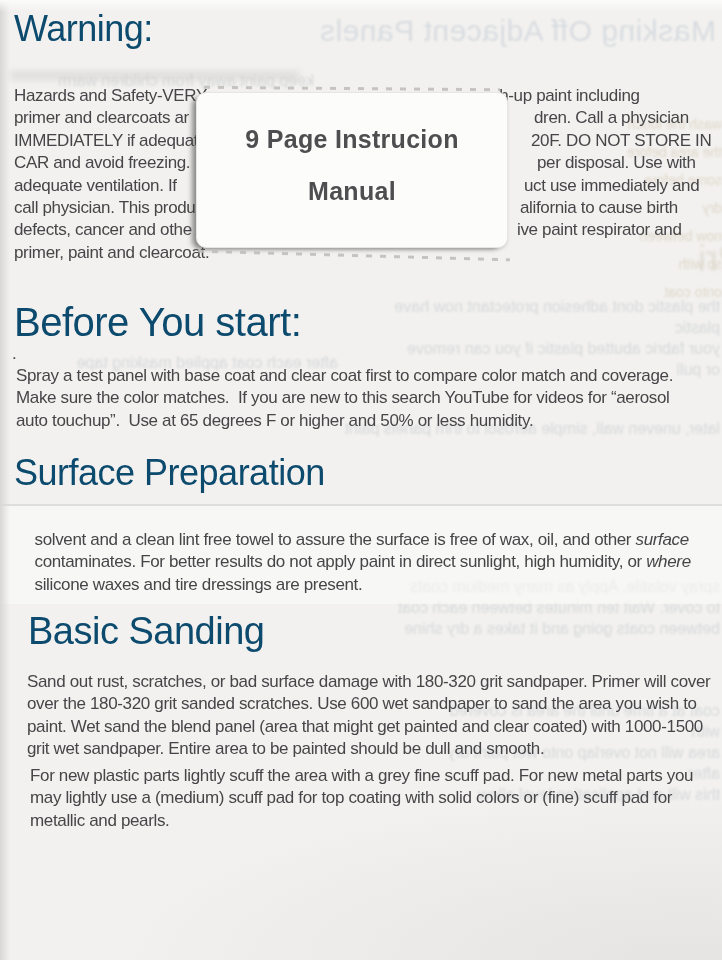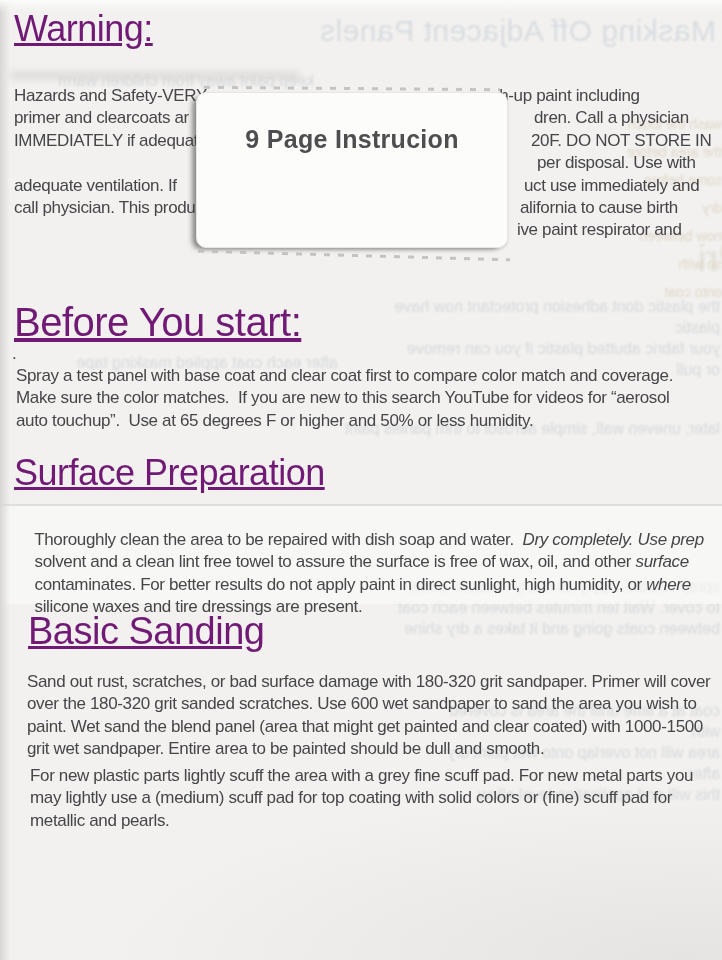--- a/index.html
+++ b/index.html
@@ -18,21 +18,21 @@
   .smudge{position:absolute;background:rgba(209,208,205,.55);filter:blur(3px);border-radius:3px;}
   .band{position:absolute;left:0;top:504px;width:722px;height:98px;
     background:rgba(252,252,250,.55);border-top:2px solid rgba(199,198,195,.5);}
   
   .bleed{position:absolute;transform:scaleX(-1);color:#d2d4d8;filter:blur(1.2px);
     white-space:pre-line;line-height:21px;font-size:16px;opacity:.85;pointer-events:none;}
   .bleed.tan{color:#dcd2c2;}
   .bleed.head{font-size:30px;letter-spacing:.5px;color:#d4d8de;filter:blur(1px);line-height:34px;}
   .bleed.bighead{font-size:36px;color:#dfdbd2;filter:blur(1.5px);}
   
-  .h{position:absolute;color:#701a75;font-weight:400;letter-spacing:-.5px;white-space:pre;text-decoration:underline;}
+  .h{position:absolute;color:#0c4a6e;font-weight:400;letter-spacing:-.5px;white-space:pre;}
   .h1{font-size:36px;}
   .h2{font-size:38px;}
   
   .para{position:absolute;color:#464649;font-size:17px;letter-spacing:-.35px;}
   .row{position:relative;height:22.4px;}
   .ln{white-space:pre;}
   .frag-l{position:absolute;left:0;top:0;white-space:pre;}
   .frag-r{position:absolute;top:0;white-space:pre;}
   .it{font-style:italic;}
   .dot{position:absolute;color:#464649;font-size:17px;}
@@ -95,59 +95,62 @@
   </div>
   <div class="row">
     <span class="frag-l">primer and clearcoats ar</span>
     <span class="frag-r" style="left:520px;">dren. Call a physician</span>
   </div>
   <div class="row">
     <span class="frag-l">IMMEDIATELY if adequate</span>
     <span class="frag-r" style="left:517px;">20F. DO NOT STORE IN</span>
   </div>
   <div class="row">
+    <span class="frag-l">CAR and avoid freezing.</span>
     <span class="frag-r" style="left:523px;">per disposal. Use with</span>
   </div>
   <div class="row">
     <span class="frag-l">adequate ventilation. If</span>
     <span class="frag-r" style="left:510px;">uct use immediately and</span>
   </div>
   <div class="row">
     <span class="frag-l">call physician. This produ</span>
     <span class="frag-r" style="left:506px;">alifornia to cause birth</span>
   </div>
   <div class="row">
+    <span class="frag-l">defects, cancer and othe</span>
     <span class="frag-r" style="left:503px;">ive paint respirator and</span>
+  </div>
+  <div class="row">
+    <span class="frag-l">primer, paint and clearcoat.</span>
   </div>
 </div>
 
 <div class="sticker">
   <div class="perf perf-top"></div>
   <div class="label">
     <div class="label-line l1">9 Page Instrucion</div>
+    <div class="label-line l2">Manual</div>
   </div>
   <div class="perf perf-bottom"></div>
 </div>
 
 <div class="h h2" style="left:14px;top:300px;font-size:40px;">Before You start:</div>
 
 <div class="dot" style="left:12px;top:344px;">.</div>
 
 <div class="para" style="left:16px;top:366px;width:700px;">
   <div class="row"><span class="ln">Spray a test panel with base coat and clear coat first to compare color match and coverage.</span></div>
   <div class="row"><span class="ln">Make sure the color matches.  If you are new to this search YouTube for videos for “aerosol</span></div>
   <div class="row"><span class="ln">auto touchup”.  Use at 65 degrees F or higher and 50% or less humidity.</span></div>
 </div>
 
 <div class="h h2" style="left:14px;top:452px;font-size:36px;">Surface Preparation</div>
 
 <div class="para" style="left:17px;top:510px;width:700px;">
-  <div class="row"><span class="ln">
-    <span>Thoroughly clean the area to be repaired with dish soap and water.  </span><span class="it">Dry completely. Use prep</span>
-  </span></div>
   <div class="row"><span class="ln">
     <span>solvent and a clean lint free towel to assure the surface is free of wax, oil, and other </span><span class="it">surface</span>
   </span></div>
   <div class="row"><span class="ln">
     <span>contaminates. For better results do not apply paint in direct sunlight, high humidity, or </span><span class="it">where</span>
   </span></div>
   <div class="row"><span class="ln">
     <span>silicone waxes and tire dressings are present.</span>
   </span></div>
 </div>

